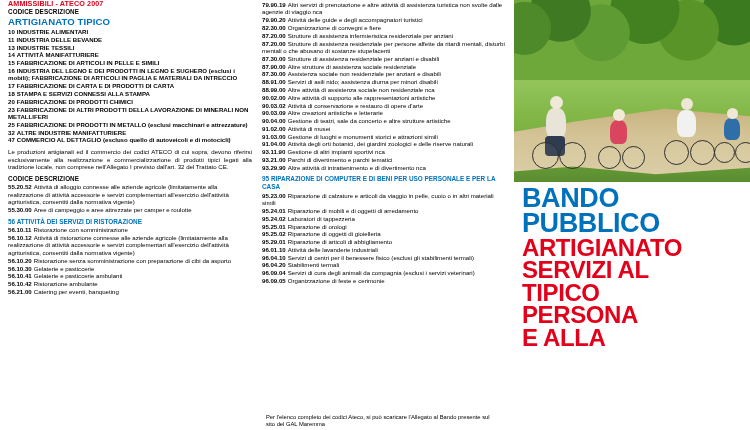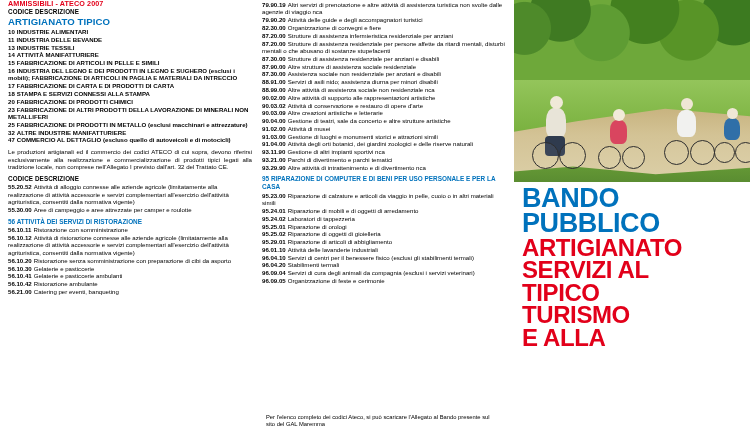--- a/index.html
+++ b/index.html
@@ -312,20 +312,20 @@
         <div class="wheel" style="left:21px;top:36px;width:19px;height:19px;"></div>
       </div>
     </div>
 
     <div class="banner">
       <span class="banner-line b-blue">BANDO</span>
       <span class="banner-line b-blue">PUBBLICO</span>
       <span class="banner-line b-red">ARTIGIANATO</span>
       <span class="banner-line b-red">SERVIZI AL</span>
       <span class="banner-line b-red">TIPICO</span>
-      <span class="banner-line b-red">TURISMO</span>
+      <span class="banner-line b-red">PERSONA</span>
       <span class="banner-line b-red">E ALLA</span>
     </div>
   </div>
 
   <div class="footer-note">Per l'elenco completo dei codici Ateco, si può scaricare l'Allegato al Bando presente sul sito del GAL Maremma</div>
 
 </div>
 
 </body></html>

